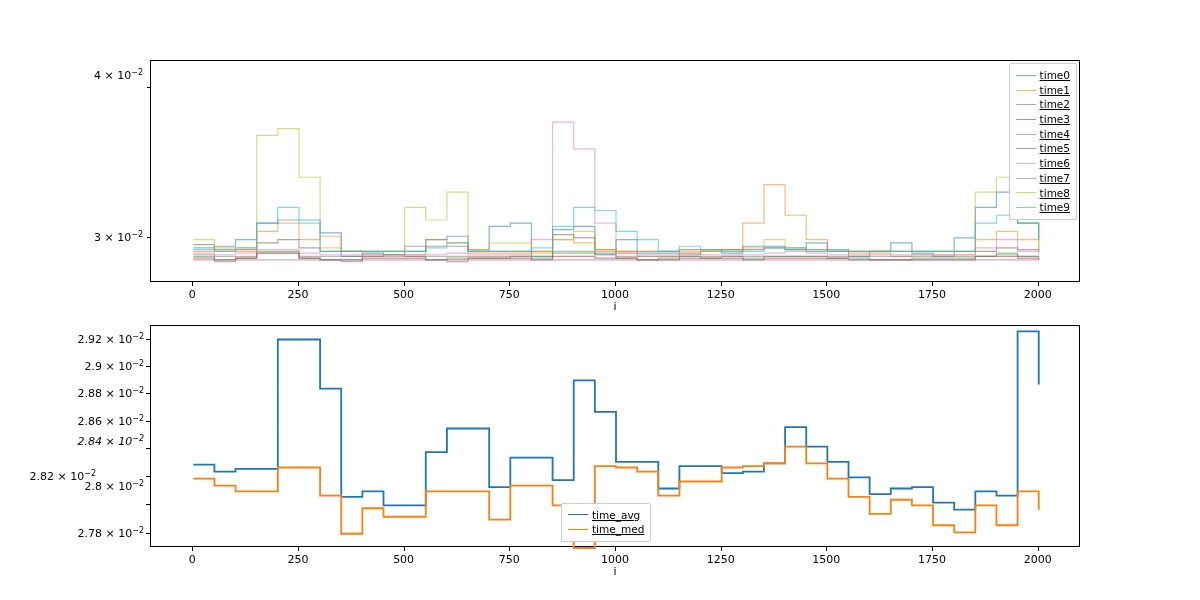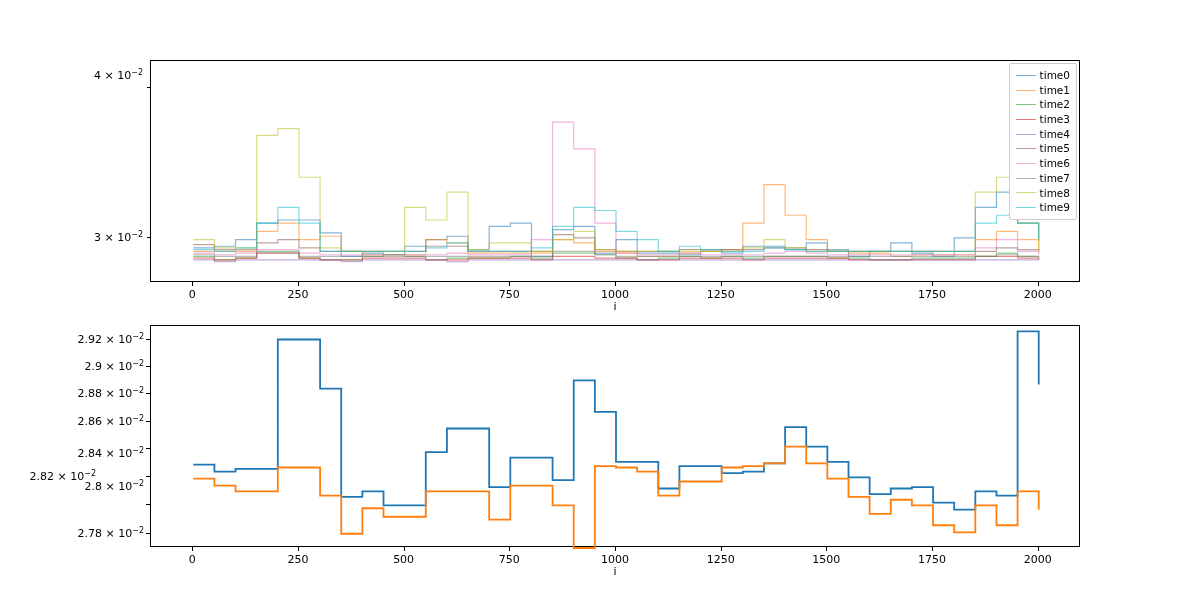--- a/index.html
+++ b/index.html
@@ -58,20 +58,21 @@
     border: 1px solid #ccc;
     border-radius: 2px;
     padding: 4px 6px;
     font-size: 10.5px;
   }
   .legend-row {
     display: flex;
     align-items: center;
     gap: 4px;
     line-height: 1.4;
+    text-decoration: underline;
   }
   .legend-swatch {
     width: 20px;
     height: 0;
     border-top: 1.5px solid;
   }
   .ticklinex {
     position: absolute;
     width: 1px;
     height: 4px;
@@ -174,30 +175,40 @@
       <div class="tick" style="left: 1037.73px; top: 288px; transform: translateX(-50%);">2000</div>
     </div>
   <div class="xlabel" style="left:150px; top:300px; width:930px;">i</div>
 
   <div class="axes" id="ax2" style="left:150px; top:325px; width:930px; height:222px;">
     <svg id="svg2" width="930" height="222">
         <path d="M42.27272727272727,138.679596779162L63.40909090909091,138.679596779162L63.40909090909091,145.67294051896926L84.54545454545455,145.67294051896926L84.54545454545455,142.87411832405553L105.68181818181817,142.87411832405553L105.68181818181817,142.87411832405553L126.81818181818181,142.87411832405553L126.81818181818181,13.515692430155866L147.95454545454544,13.515692430155866L147.95454545454544,13.515692430155866L169.0909090909091,13.515692430155866L169.0909090909091,62.5583967185423L190.22727272727275,62.5583967185423L190.22727272727275,170.95190811992742L211.36363636363635,170.95190811992742L211.36363636363635,165.32037414029438L232.5,165.32037414029438L232.5,179.41427921100353L253.63636363636363,179.41427921100353L253.63636363636363,179.41427921100353L274.7727272727273,179.41427921100353L274.7727272727273,126.12266874668295L295.9090909090909,126.12266874668295L295.9090909090909,102.51229990473796L317.0454545454545,102.51229990473796L317.0454545454545,102.51229990473796L338.1818181818182,102.51229990473796L338.1818181818182,161.10198193653005L359.3181818181818,161.10198193653005L359.3181818181818,131.698602231265L380.4545454545455,131.698602231265L380.4545454545455,131.698602231265L401.5909090909091,131.698602231265L401.5909090909091,154.08131558209152L422.7272727272727,154.08131558209152L422.7272727272727,54.342246511096505L443.8636363636364,54.342246511096505L443.8636363636364,85.93064881370748L465,85.93064881370748L465,135.88571950020108L486.1363636363636,135.88571950020108L486.1363636363636,135.88571950020108L507.27272727272725,135.88571950020108L507.27272727272725,162.50761259496159L528.409090909091,162.50761259496159L528.409090909091,140.07727619453144L549.5454545454546,140.07727619453144L549.5454545454546,140.07727619453144L570.6818181818182,140.07727619453144L570.6818181818182,147.0730950174699L591.8181818181818,147.0730950174699L591.8181818181818,145.67294051896926L612.9545454545454,145.67294051896926L612.9545454545454,137.28241133072964L634.090909090909,137.28241133072964L634.090909090909,101.12783615912637L655.2272727272727,101.12783615912637L655.2272727272727,120.55458869214247L676.3636363636364,120.55458869214247L676.3636363636364,135.88571950020108L697.5,135.88571950020108L697.5,151.27653633340813L718.6363636363636,151.27653633340813L718.6363636363636,168.13513836400472L739.7727272727273,168.13513836400472L739.7727272727273,162.50761259496159L760.909090909091,162.50761259496159L760.909090909091,161.10198193653005L782.0454545454546,161.10198193653005L782.0454545454546,176.59147567429827L803.1818181818182,176.59147567429827L803.1818181818182,183.65226730868514L824.3181818181818,183.65226730868514L824.3181818181818,165.32037414029438L845.4545454545454,165.32037414029438L845.4545454545454,169.54327237183722L866.590909090909,169.54327237183722L866.590909090909,5.400733333376792L887.7272727272727,5.400733333376792L887.7272727272727,58.44818717984714" fill="none" stroke="#1f77b4" stroke-width="1.8"></path>
         <path d="M42.27272727272727,152.67867721889792L63.40909090909091,152.67867721889792L63.40909090909091,159.6968508802616L84.54545454545455,159.6968508802616L84.54545454545455,165.32037414029438L105.68181818181817,165.32037414029438L105.68181818181817,165.32037414029438L126.81818181818181,165.32037414029438L126.81818181818181,141.47544992623895L147.95454545454544,141.47544992623895L147.95454545454544,141.47544992623895L169.0909090909091,141.47544992623895L169.0909090909091,169.54327237183722L190.22727272727275,169.54327237183722L190.22727272727275,207.7537280599781L211.36363636363635,207.7537280599781L211.36363636363635,182.23909975648195L232.5,182.23909975648195L232.5,190.72569232185066L253.63636363636363,190.72569232185066L253.63636363636363,190.72569232185066L274.7727272727273,190.72569232185066L274.7727272727273,165.32037414029438L295.9090909090909,165.32037414029438L295.9090909090909,165.32037414029438L317.0454545454545,165.32037414029438L317.0454545454545,165.32037414029438L338.1818181818182,165.32037414029438L338.1818181818182,193.5586098097485L359.3181818181818,193.5586098097485L359.3181818181818,159.6968508802616L380.4545454545455,159.6968508802616L380.4545454545455,159.6968508802616L401.5909090909091,159.6968508802616L401.5909090909091,179.41427921100353L422.7272727272727,179.41427921100353L422.7272727272727,222L443.8636363636364,222L443.8636363636364,140.07727619453144L465,140.07727619453144L465,141.47544992623895L486.1363636363636,141.47544992623895L486.1363636363636,145.67294051896926L507.27272727272725,145.67294051896926L507.27272727272725,169.54327237183722L528.409090909091,169.54327237183722L528.409090909091,155.48445177612723L549.5454545454546,155.48445177612723L549.5454545454546,155.48445177612723L570.6818181818182,155.48445177612723L570.6818181818182,141.47544992623895L591.8181818181818,141.47544992623895L591.8181818181818,140.07727619453144L612.9545454545454,140.07727619453144L612.9545454545454,137.28241133072964L634.090909090909,137.28241133072964L634.090909090909,120.55458869214247L655.2272727272727,120.55458869214247L655.2272727272727,137.28241133072964L676.3636363636364,137.28241133072964L676.3636363636364,152.67867721889792L697.5,152.67867721889792L697.5,170.95190811992742L718.6363636363636,170.95190811992742L718.6363636363636,187.89480341807527L739.7727272727273,187.89480341807527L739.7727272727273,173.7706862680055L760.909090909091,173.7706862680055L760.909090909091,179.41427921100353L782.0454545454546,179.41427921100353L782.0454545454546,199.2305421818154L803.1818181818182,199.2305421818154L803.1818181818182,206.33192038948397L824.3181818181818,206.33192038948397L824.3181818181818,179.41427921100353L845.4545454545454,179.41427921100353L845.4545454545454,199.2305421818154L866.590909090909,199.2305421818154L866.590909090909,165.32037414029438L887.7272727272727,165.32037414029438L887.7272727272727,183.65226730868514" fill="none" stroke="#ff7f0e" stroke-width="1.8"></path>
       </svg>
 
+    <div class="legend" id="legend2" style="left:410px; bottom:4px;">
+        <div class="legend-row">
+          <div class="legend-swatch" style="border-color: rgb(31, 119, 180);"></div>
+          <span>time_avg</span>
+        </div>
+        <div class="legend-row">
+          <div class="legend-swatch" style="border-color: rgb(255, 127, 14);"></div>
+          <span>time_med</span>
+        </div>
+      </div>
   </div>
   <div id="yt2">
       <div class="tickliney" style="left: 146px; top: 532.754px;"></div>
       <div class="tick" style="right: 1056px; top: 532.754px; transform: translateY(-50%);">2.78 × 10<sup>−2</sup></div>
       <div class="tickliney" style="left: 146px; top: 504.414px;"></div>
       <div class="tick" style="right: 1056px; top: 486px; transform: translateY(-50%);">2.8 × 10<sup>−2</sup></div>
       <div class="tickliney" style="left: 146px; top: 476.277px;"></div>
       <div class="tick" style="right: 1104px; top: 476.277px; transform: translateY(-50%); text-align: right;">2.82 × 10<sup>−2</sup></div>
       <div class="tickliney" style="left: 146px; top: 448.338px;"></div>
-      <div class="tick" style="right: 1056px; top: 453px; transform: translateY(-50%);">2.84 × 10<sup>−2</sup></div>
+      <div class="tick" style="right: 1056px; top: 441px; transform: translateY(-50%); font-style: italic;">2.84 × 10<sup>−2</sup></div>
       <div class="tickliney" style="left: 146px; top: 420.595px;"></div>
       <div class="tick" style="right: 1056px; top: 420.595px; transform: translateY(-50%);">2.86 × 10<sup>−2</sup></div>
       <div class="tickliney" style="left: 146px; top: 393.045px;"></div>
       <div class="tick" style="right: 1056px; top: 393.045px; transform: translateY(-50%);">2.88 × 10<sup>−2</sup></div>
       <div class="tickliney" style="left: 146px; top: 365.686px;"></div>
       <div class="tick" style="right: 1056px; top: 365.686px; transform: translateY(-50%); margin-left: 44px;">2.9 × 10<sup>−2</sup></div>
       <div class="tickliney" style="left: 146px; top: 338.516px;"></div>
       <div class="tick" style="right: 1056px; top: 338.516px; transform: translateY(-50%);">2.92 × 10<sup>−2</sup></div>
     </div>
   <div id="xt2">

